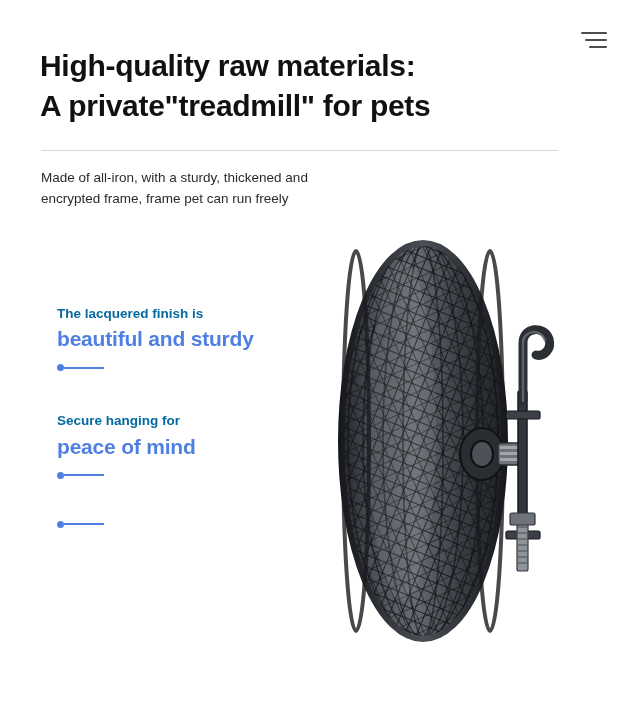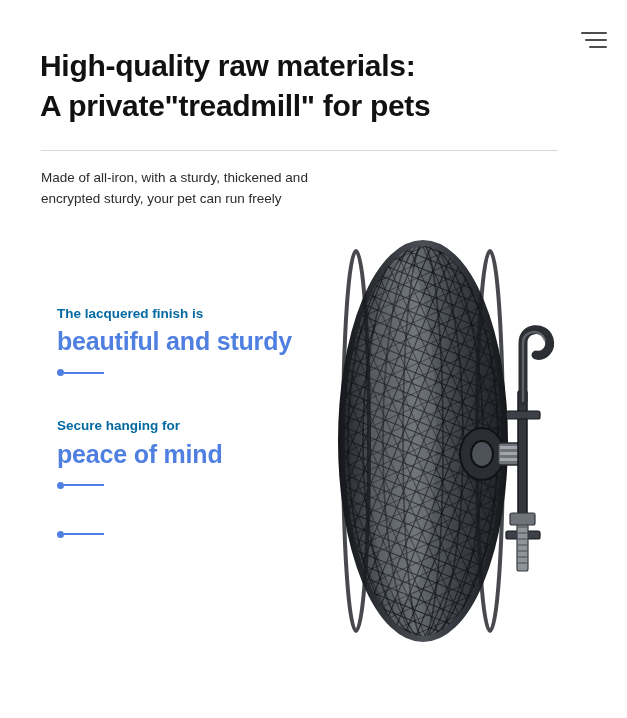--- a/index.html
+++ b/index.html
@@ -92,21 +92,21 @@
     margin-bottom: 42px;
   }
   .feature .small {
     font-size: 13.5px;
     font-weight: bold;
     color: #0369a1;
     line-height: 1.2;
     margin-bottom: 4px;
   }
   .feature .big {
-    font-size: 25px;
+    font-size: 21px;
     font-weight: bold;
     color: #4f7fe0;
     line-height: 1.25;
     letter-spacing: -0.2px;
   }
   .feature .rule {
     margin-top: 12px;
     display: flex;
     align-items: center;
     gap: 0px;
@@ -148,21 +148,21 @@
 
   <div class="headline">
     <span class="line">High-quality raw materials:</span>
     <span class="line">A private"treadmill" for pets</span>
   </div>
 
   <div class="divider"></div>
 
   <div class="subhead">
     <span class="line">Made of all-iron, with a sturdy, thickened and</span>
-    <span class="line">encrypted sturdy, your pet can run freely</span>
+    <span class="line">encrypted frame, frame pet can run freely</span>
   </div>
 
   <div class="features">
 
     <div class="feature">
       <div class="small">The lacquered finish is</div>
       <div class="big">beautiful and sturdy</div>
       <div class="rule">
         <span class="dot"></span>
         <span class="bar"></span>

